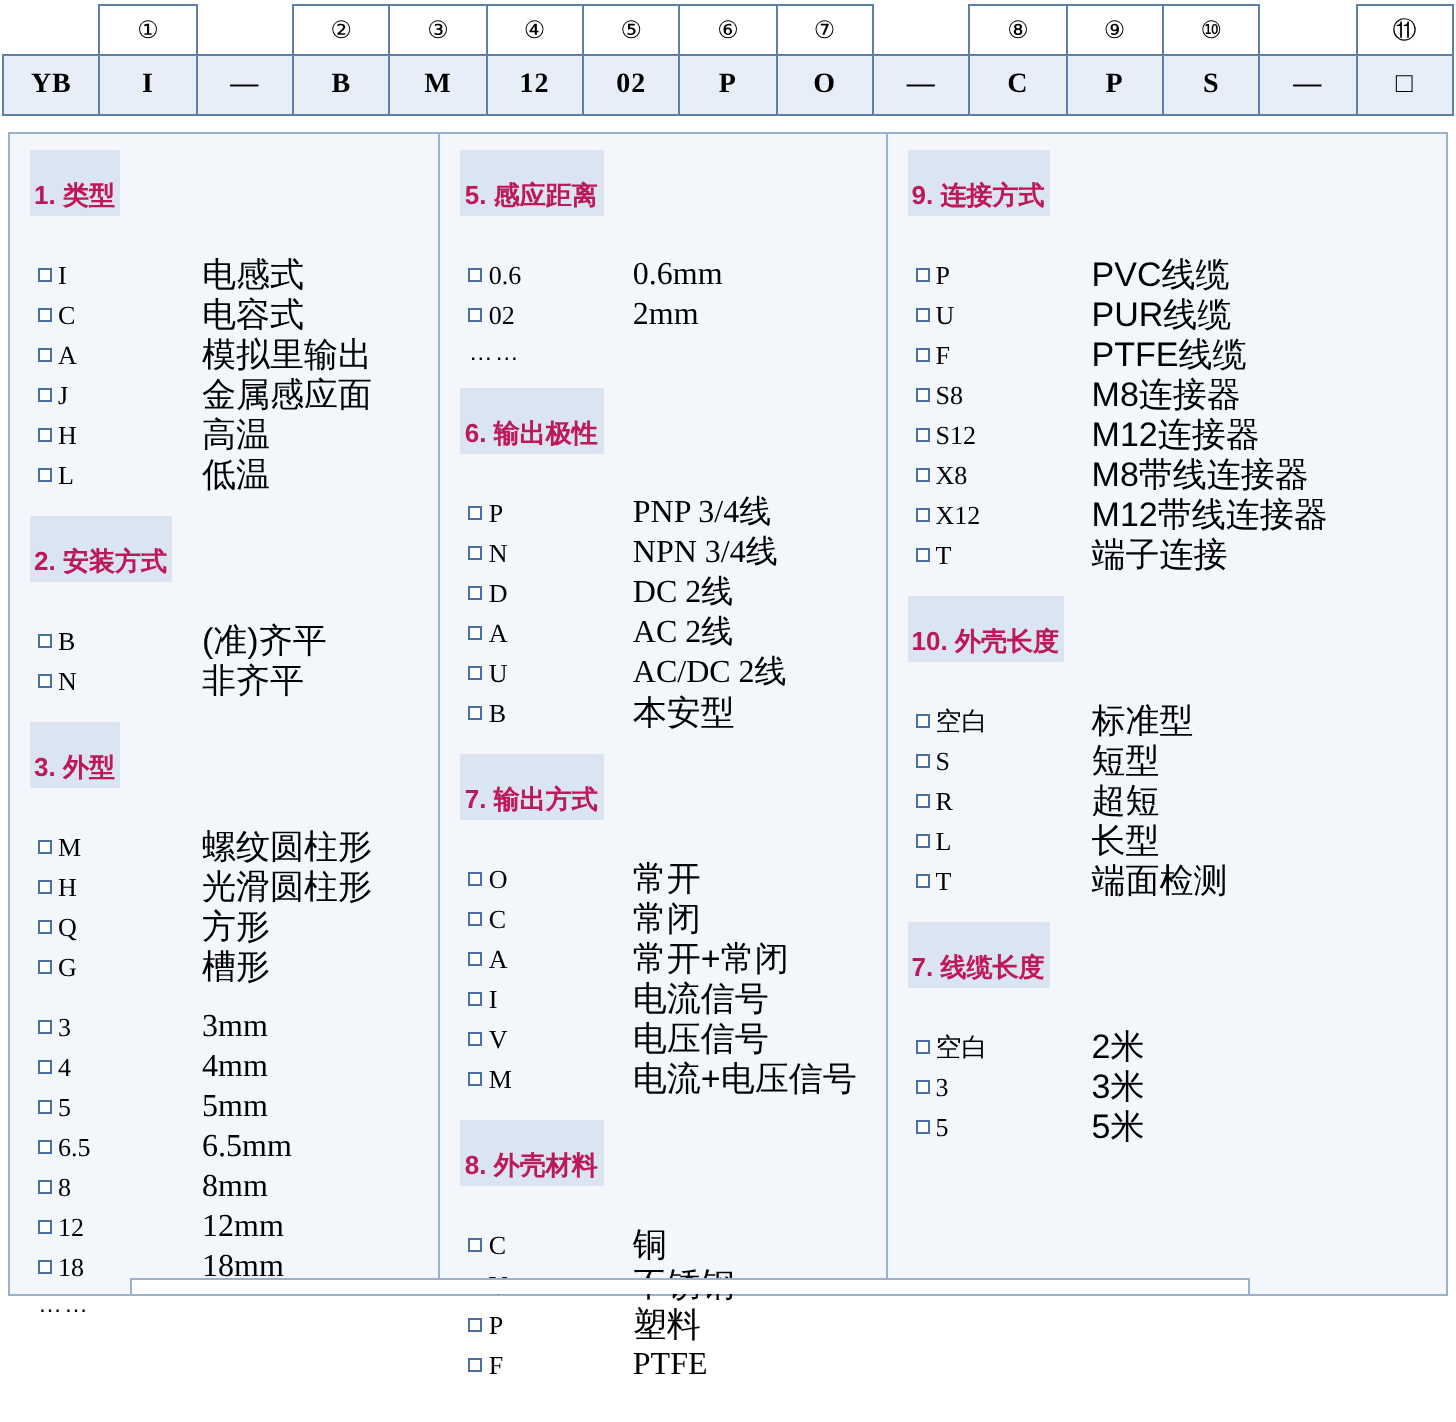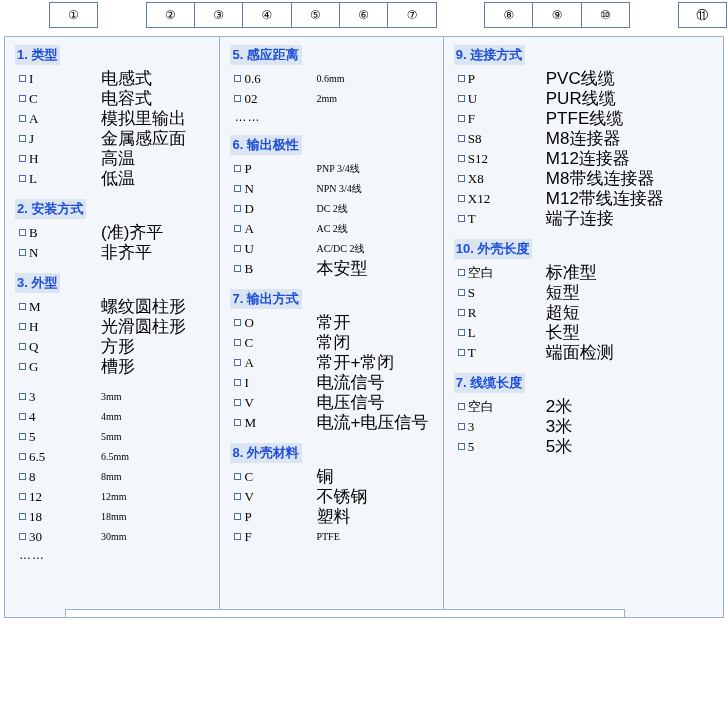--- a/index.html
+++ b/index.html
@@ -62,23 +62,23 @@
   .col1{width:216px;border-right:1px solid #9bb2cd;}
   .col2{width:224px;border-right:1px solid #9bb2cd;}
   .col3{width:280px;}
 
   .grp{margin-bottom:10px;}
   .grp-title{
     display:inline-block;
     background:#dbe5f1;
     font-weight:bold;
     font-size:13px;
-    padding:1px 3px 1px 2px;
-    margin-bottom:4px;
-    color:#1d4ed8;
+    padding:14px 3px 1px 2px;
+    margin-bottom:20px;
+    color:#be185d;
     font-family:"Liberation Sans","DejaVu Sans",sans-serif;
   }
   .row{
     display:flex;
     align-items:flex-start;
     line-height:20px;
     height:20px;
     white-space:nowrap;
   }
   .bullet{
@@ -102,21 +102,21 @@
   .code{
     flex:0 0 72px;
     font-family:"Liberation Serif","DejaVu Serif",serif;
     font-size:13px;
   }
   .col3 .code{flex:0 0 78px;}
   .desc{
     font-size:17px;
     font-family:Liberation Sans, sans-serif;
   }
-  .desc.mono{font-family:"Liberation Serif","DejaVu Serif",serif;font-size:10px;}
+  .desc.mono{font-family:"Liberation Serif","DejaVu Serif",serif;font-size:16px;}
   .dots{
     padding-left:4px;
     font-size:12px;
     letter-spacing:1px;
     line-height:16px;
     height:16px;
   }
   .bottom-strip{
     position:absolute;
     left:60px;
@@ -146,20 +146,37 @@
         <td><span class="circ">⑤</span></td>
         <td><span class="circ">⑥</span></td>
         <td><span class="circ">⑦</span></td>
         <td class="blank"><span class="circ"></span></td>
         <td><span class="circ">⑧</span></td>
         <td><span class="circ">⑨</span></td>
         <td><span class="circ">⑩</span></td>
         <td class="blank"><span class="circ"></span></td>
         <td><span class="circ">⑪</span></td>
       </tr>
+      <tr class="val">
+        <td>YB</td>
+        <td>I</td>
+        <td>—</td>
+        <td>B</td>
+        <td>M</td>
+        <td>12</td>
+        <td>02</td>
+        <td>P</td>
+        <td>O</td>
+        <td>—</td>
+        <td>C</td>
+        <td>P</td>
+        <td>S</td>
+        <td>—</td>
+        <td>□</td>
+      </tr>
     </tbody>
   </table>
 
   <div class="legend">
     <div class="col col1" id="col1">
         <div class="grp"><div class="grp-title">1. 类型</div><div class="row">
             <div class="bullet"><span></span></div>
             <div class="code">I</div>
             <div class="desc">电感式</div>
           </div><div class="row">
@@ -230,24 +247,20 @@
             <div class="code">8</div>
             <div class="desc mono">8mm</div>
           </div><div class="row">
             <div class="bullet"><span></span></div>
             <div class="code">12</div>
             <div class="desc mono">12mm</div>
           </div><div class="row">
             <div class="bullet"><span></span></div>
             <div class="code">18</div>
             <div class="desc mono">18mm</div>
-          </div><div class="row">
-            <div class="bullet"><span></span></div>
-            <div class="code">30</div>
-            <div class="desc mono">30mm</div>
           </div><div class="dots">……</div></div>
       </div>
     <div class="col col2" id="col2">
         <div class="grp"><div class="grp-title">5. 感应距离</div><div class="row">
             <div class="bullet"><span></span></div>
             <div class="code">0.6</div>
             <div class="desc mono">0.6mm</div>
           </div><div class="row">
             <div class="bullet"><span></span></div>
             <div class="code">02</div>

